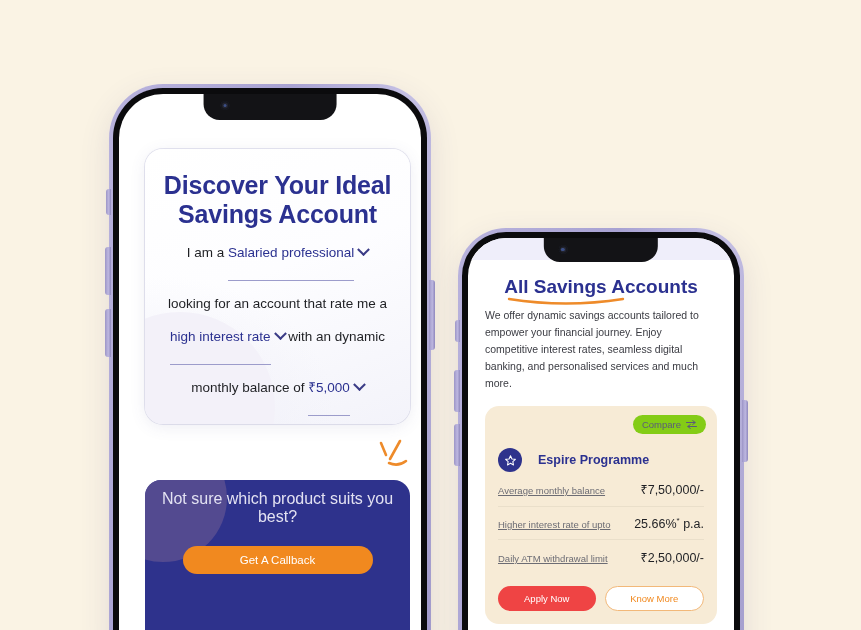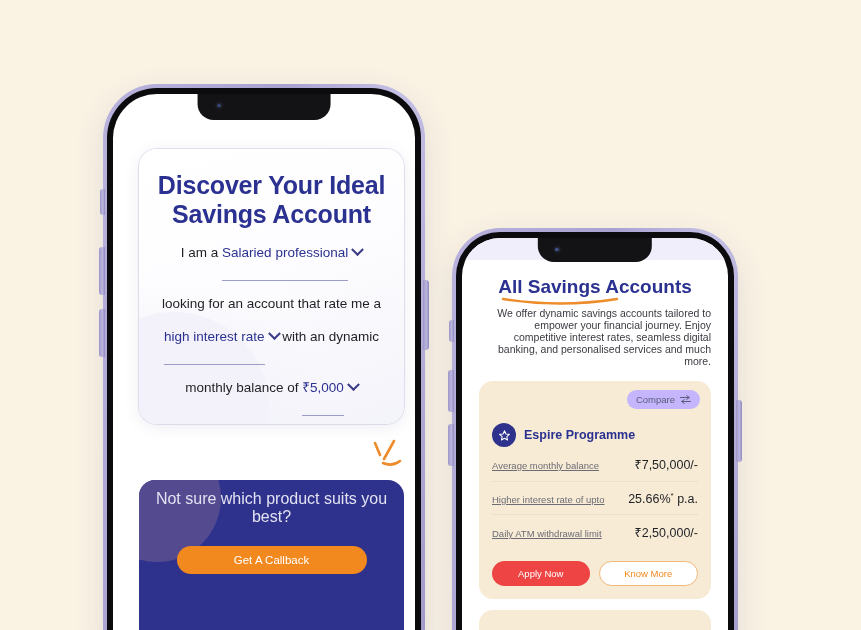--- a/index.html
+++ b/index.html
@@ -1,21 +1,21 @@
 <!DOCTYPE html>
 <html><head>
 <meta charset="utf-8">
 <style>
   * { margin:0; padding:0; box-sizing:border-box; }
   html,body{
     width:861px; height:630px; overflow:hidden;
     background:#FAF3E4;
     font-family:"Liberation Sans", sans-serif;
   }
-  .stage{ position:relative; width:811px; height:630px; background:#FAF3E4; }
+  .stage{ position:relative; width:811px; height:630px; background:#FAF3E4;margin-left:6px; }
 
   
   .phone{ position:absolute; }
   .phone .rim{
     position:absolute; inset:0;
     border-radius:54px;
     background:linear-gradient(105deg,#b9b3dd 0%,#a8a2d2 38%,#c5c0e4 62%,#9e97c9 100%);
     box-shadow:0 10px 30px rgba(70,60,120,.13);
   }
   .phone .bezel{
@@ -137,34 +137,34 @@
   #phone2 .statusband{
     position:absolute; top:0; left:0; right:0; height:22px;
     background:#efeefa; z-index:3;
   }
   .p2-body{ position:absolute; inset:0; padding:38px 17px 0; }
   .p2-title{
     text-align:center; color:#2B3190; font-size:19px; font-weight:700; position:relative;
   }
   .p2-underline{ position:absolute; left:22px; top:21px; width:118px; height:9px; }
   .p2-desc{
-    margin-top:9px; text-align:right; color:#3a3b42; font-size:10.5px; line-height:12px;
+    margin-top:9px; text-align:left; color:#3a3b42; font-size:10.5px; line-height:17px;
   }
 
   .prod-card{
     margin-top:14px; border-radius:14px; background:#F7EBD6; padding:11px 13px 13px;
     position:relative;
   }
   .compare{
     position:absolute; right:11px; top:9px;
-    background:#c4b5fd; color:#5b5b7a; font-size:9.5px;
+    background:#84cc16; color:#5b5b7a; font-size:9.5px;
     padding:4px 9px; border-radius:11px; border:none; cursor:pointer; font-family:inherit;
     display:inline-flex; align-items:center; gap:5px;
   }
-  .prod-head{ display:flex; align-items:center; gap:8px; margin-top:31px; }
+  .prod-head{ display:flex; align-items:center; gap:16px; margin-top:31px; }
   .star-badge{
     width:24px; height:24px; border-radius:50%; background:#2E328C;
     display:flex; align-items:center; justify-content:center; flex:0 0 24px;
   }
   .prod-name{ color:#2B3190; font-size:12.5px; font-weight:700; }
   .prow{
     display:flex; justify-content:space-between; align-items:baseline;
     padding:9px 0 8px; border-bottom:1px solid #EADFCA;
   }
   .prow:first-of-type{ margin-top:5px; }

